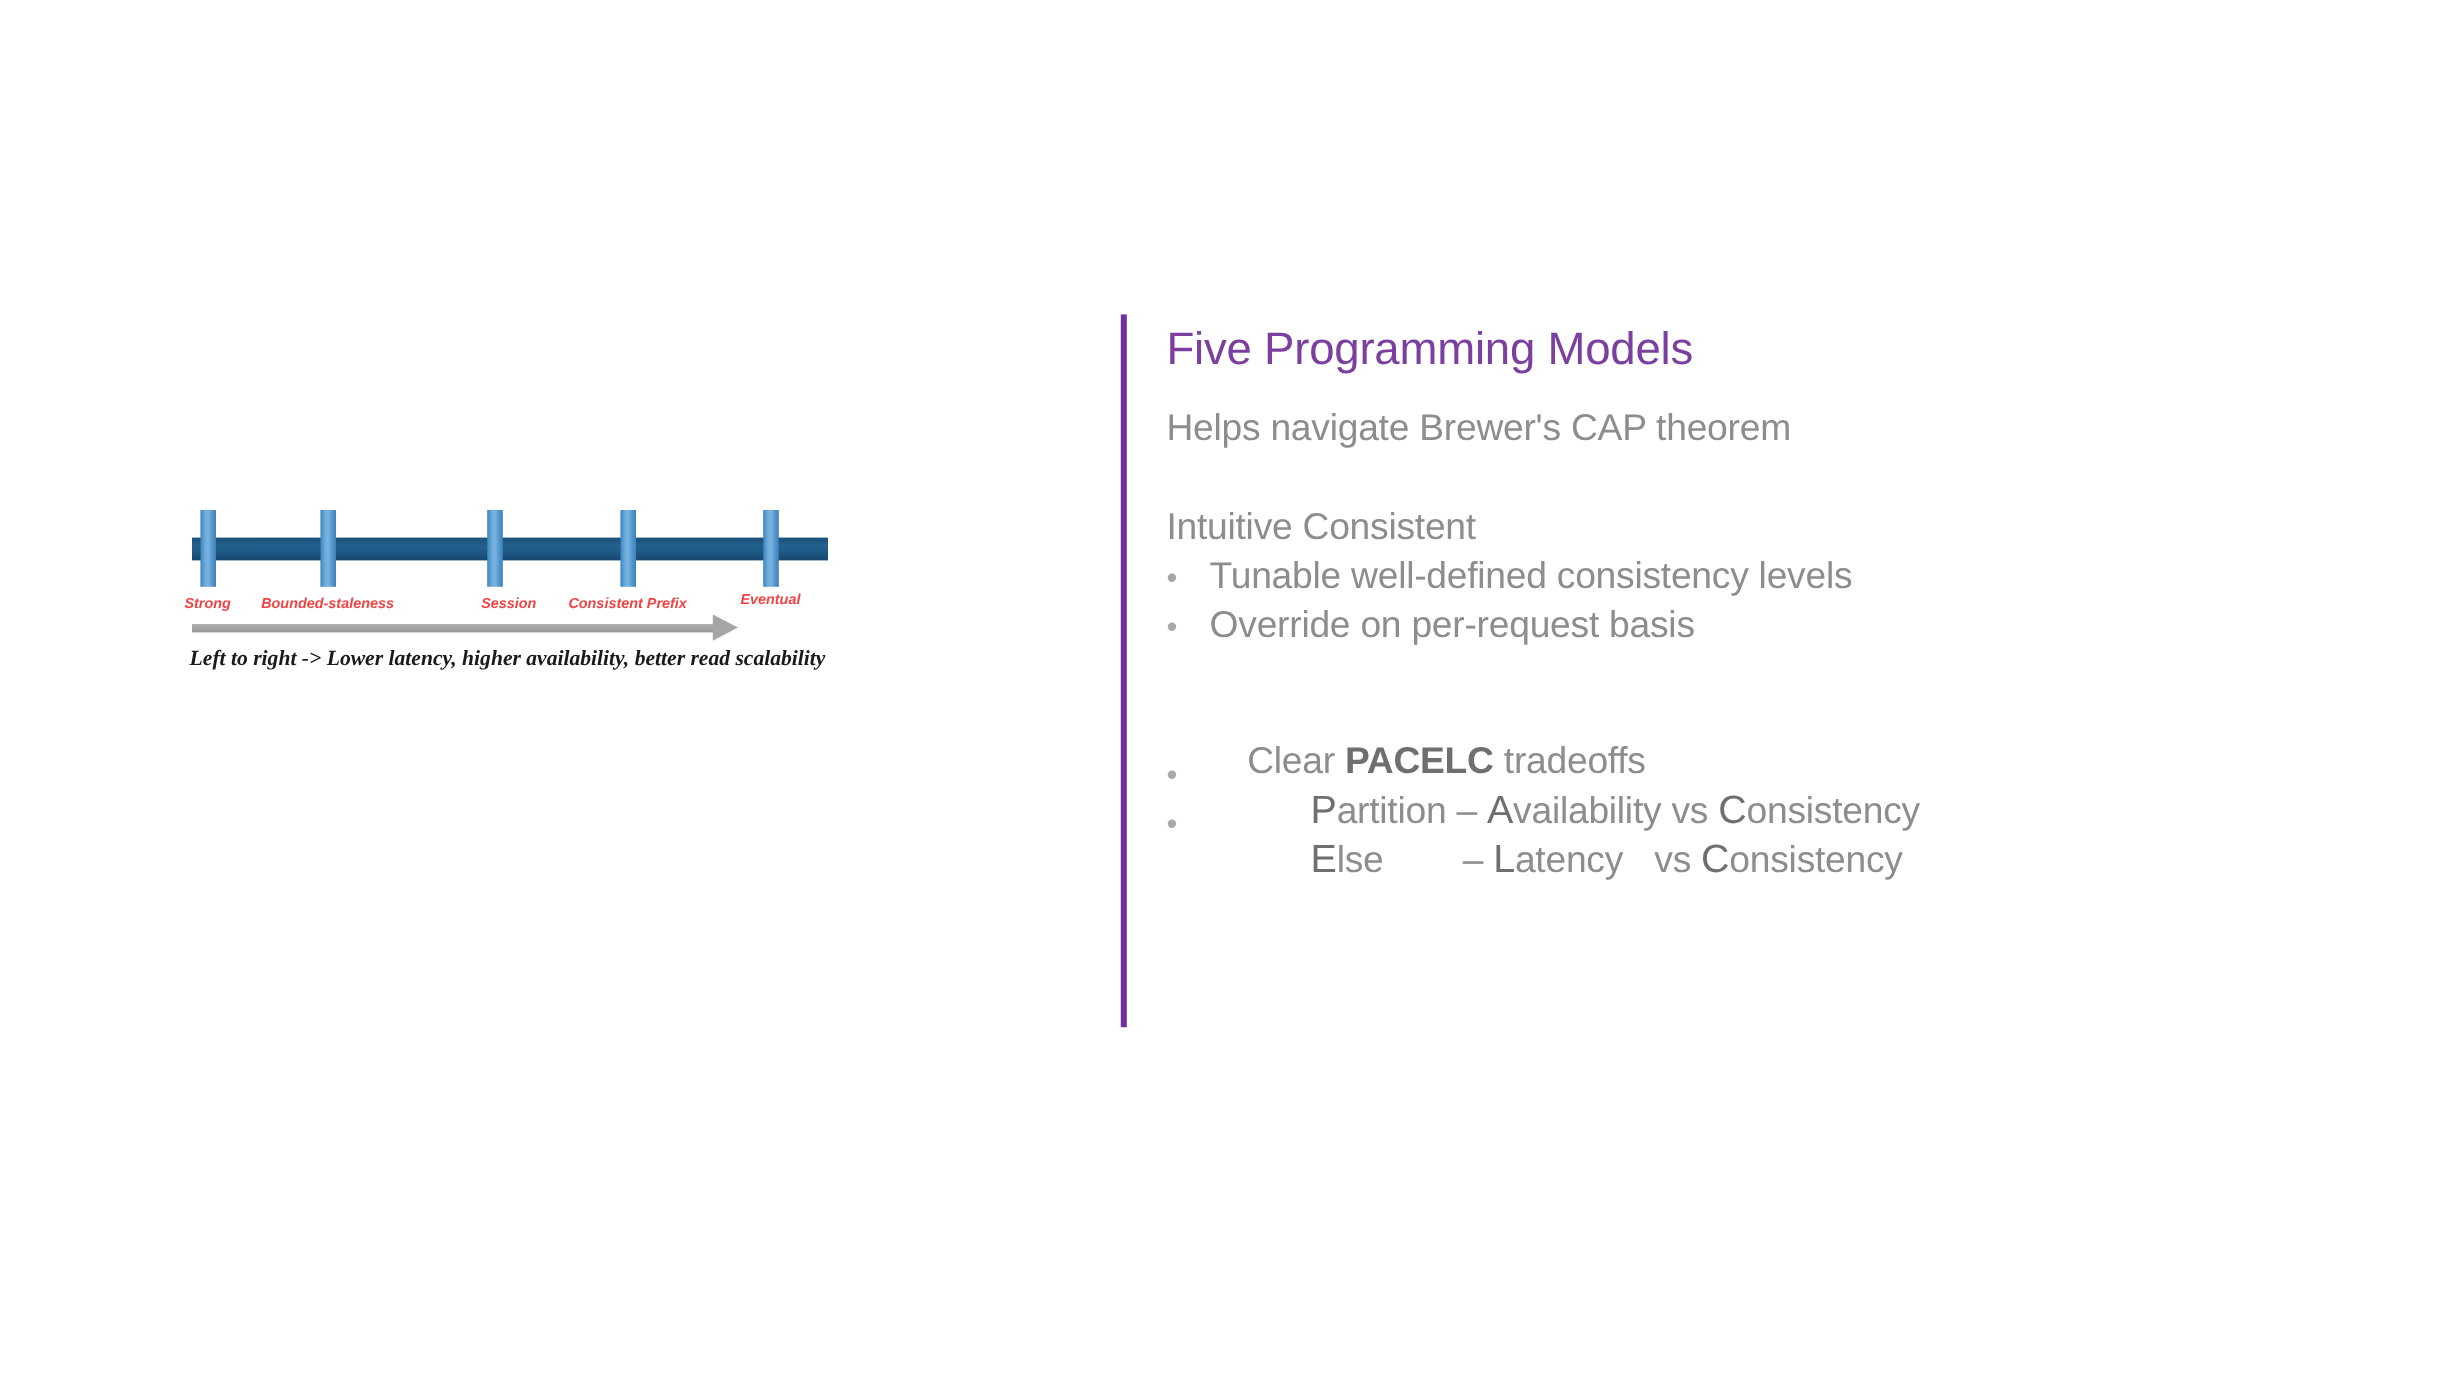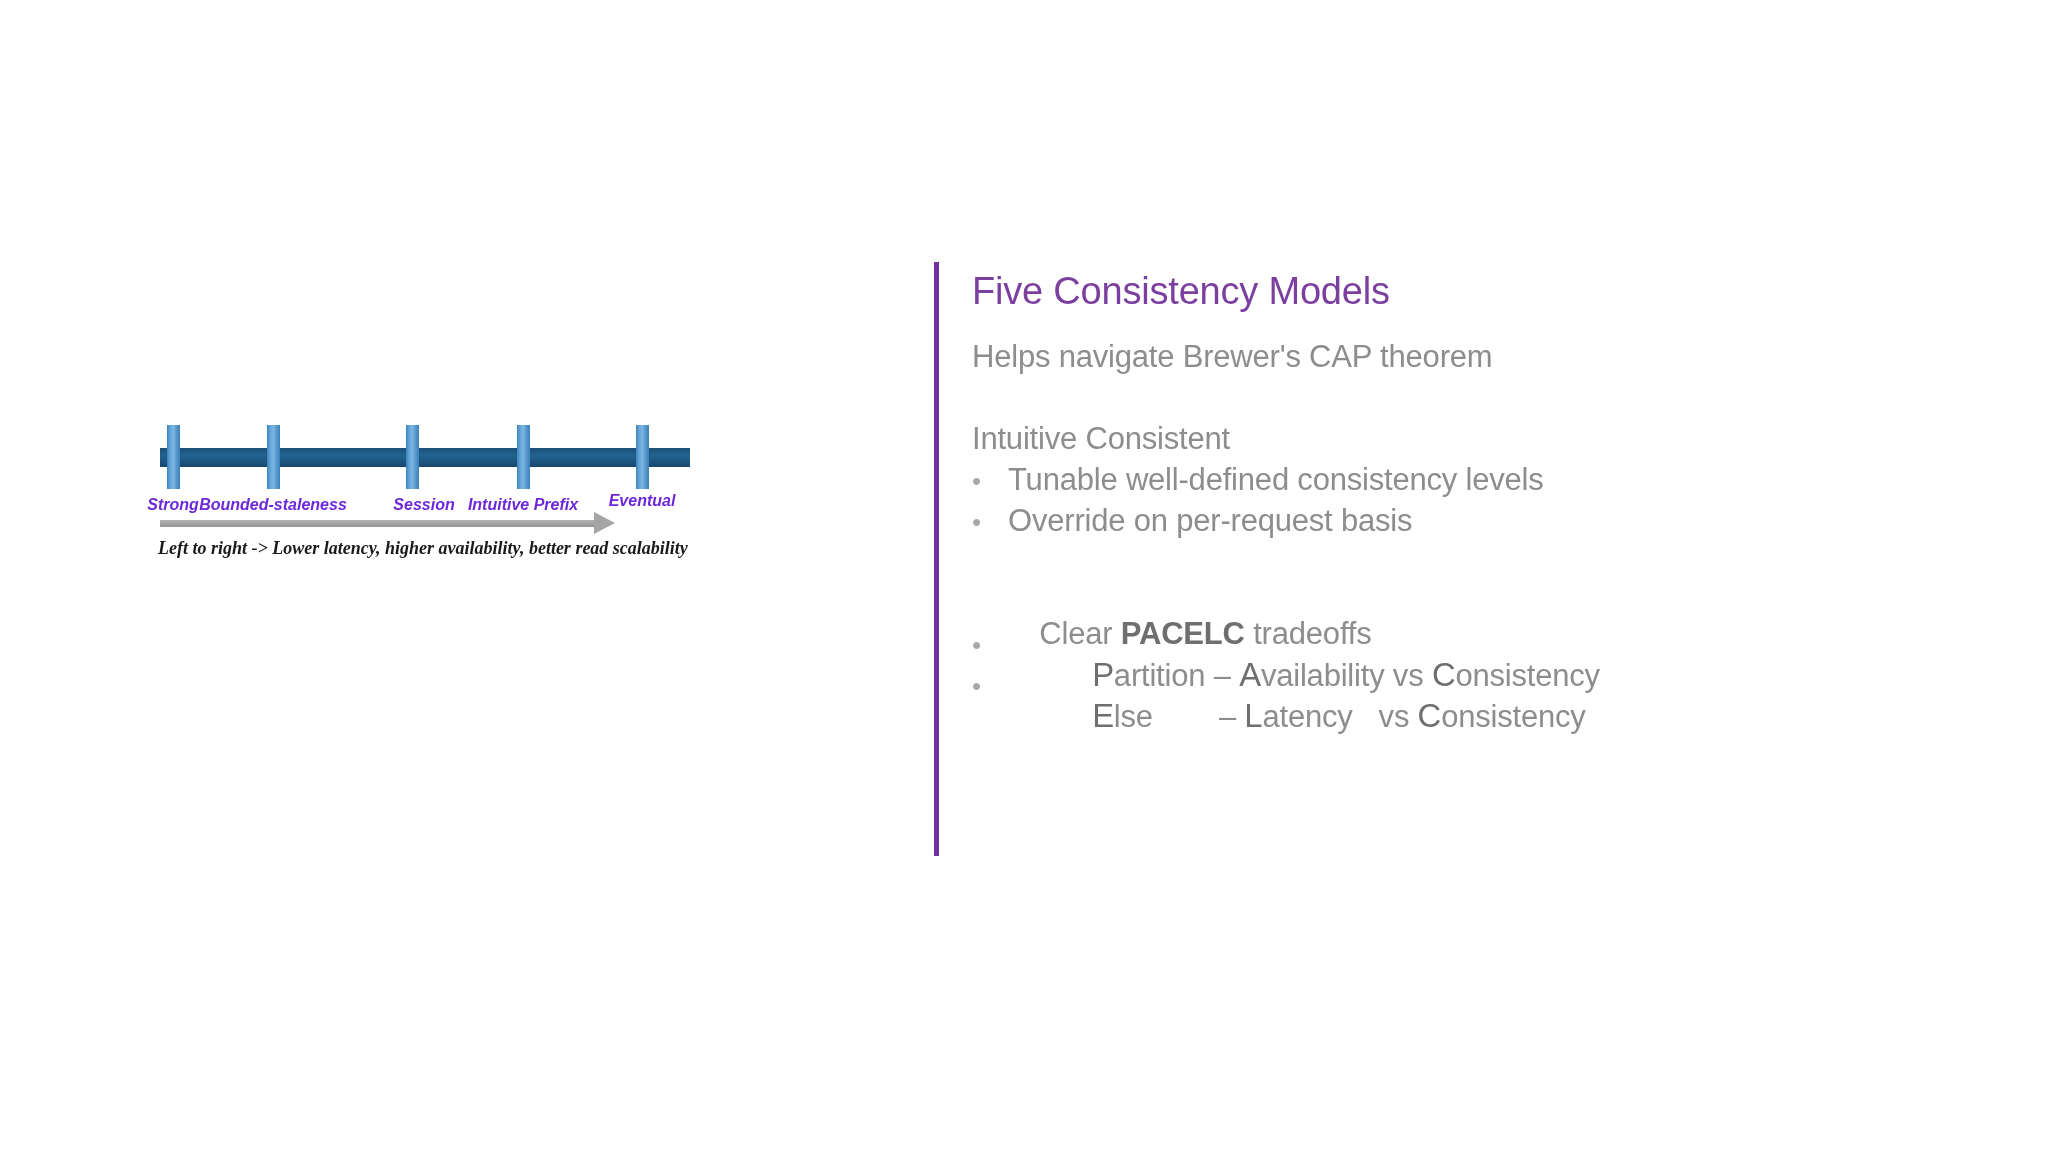--- a/index.html
+++ b/index.html
@@ -47,22 +47,22 @@
     height: 64px;
     background: linear-gradient(to right,
                 #3b83bd 0%, #6aa9da 28%, #7ab5e2 50%, #5596cd 75%, #3c81b9 100%);
   }
 
   .tl-label {
     position: absolute;
     font-family: "Liberation Sans", sans-serif;
     font-style: italic;
     font-weight: bold;
-    font-size: 16px;
-    color: #6d28d9;
+    font-size: 12px;
+    color: #ef4444;
     white-space: nowrap;
     transform: translateX(-50%);
   }
 
   .arrow-line {
     position: absolute;
     left: 10px;
     top: 120px;
     width: 438px;
     height: 7px;
@@ -176,34 +176,34 @@
 
     <div class="tl-tick" style="left:17px;"></div>
     <div class="tl-tick" style="left:117px;"></div>
     <div class="tl-tick" style="left:256px;"></div>
     <div class="tl-tick" style="left:367px;"></div>
     <div class="tl-tick" style="left:486px;"></div>
 
     <div class="tl-label" style="left:23px;  top:96px;">Strong</div>
     <div class="tl-label" style="left:123px; top:96px;">Bounded-staleness</div>
     <div class="tl-label" style="left:274px; top:96px;">Session</div>
-    <div class="tl-label" style="left:373px; top:96px;">Intuitive Prefix</div>
+    <div class="tl-label" style="left:373px; top:96px;">Consistent Prefix</div>
     <div class="tl-label" style="left:492px; top:92px;">Eventual</div>
 
     <div class="arrow-line"></div>
     <div class="arrow-head"></div>
 
     <div class="arrow-caption">Left to right -&gt; Lower latency, higher availability, better read scalability</div>
   </div>
 
   <div class="accent-bar"></div>
 
   <div class="panel">
 
-    <h1 class="panel-title">Five Consistency Models</h1>
+    <h1 class="panel-title">Five Programming Models</h1>
 
     <div class="body-block">
 
       <div class="body-line" style="margin-top:17px;">Helps navigate Brewer's CAP theorem</div>
 
       <div class="body-line spacer"></div>
 
       <div class="body-line">Intuitive Consistent</div>
 
       <div class="bullet-line">

